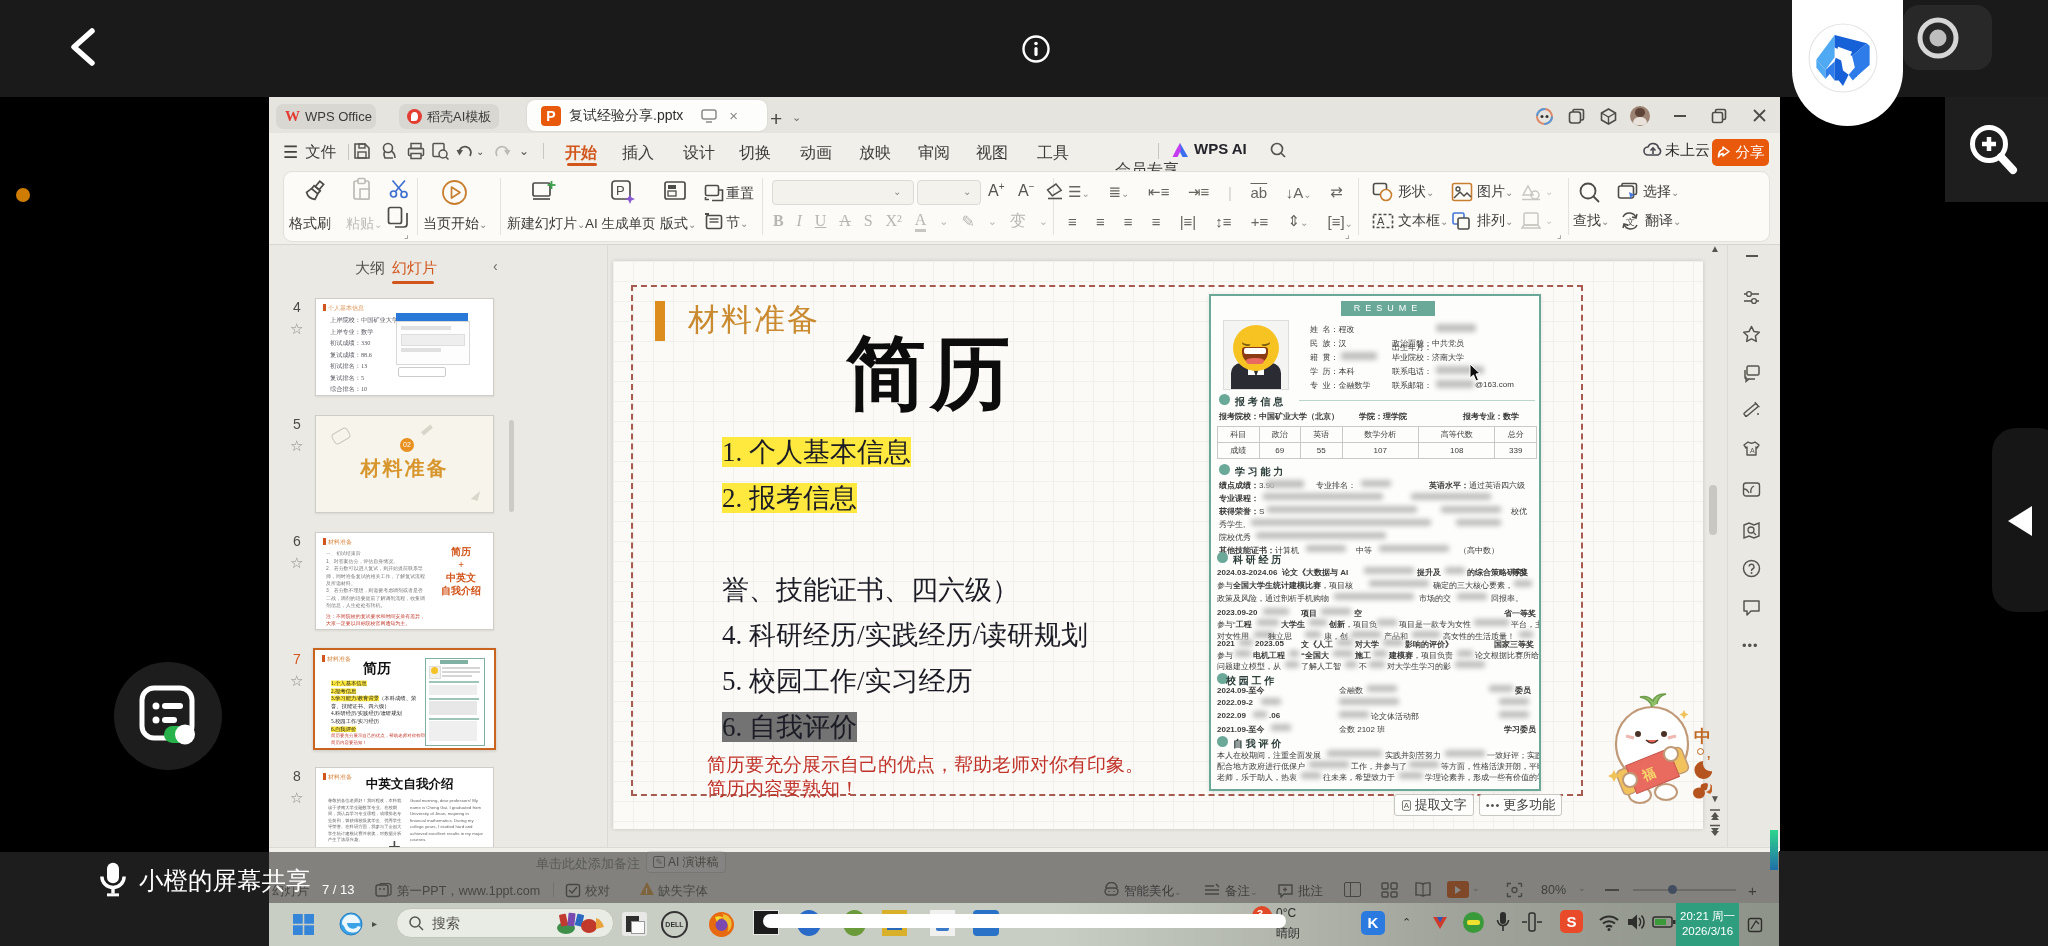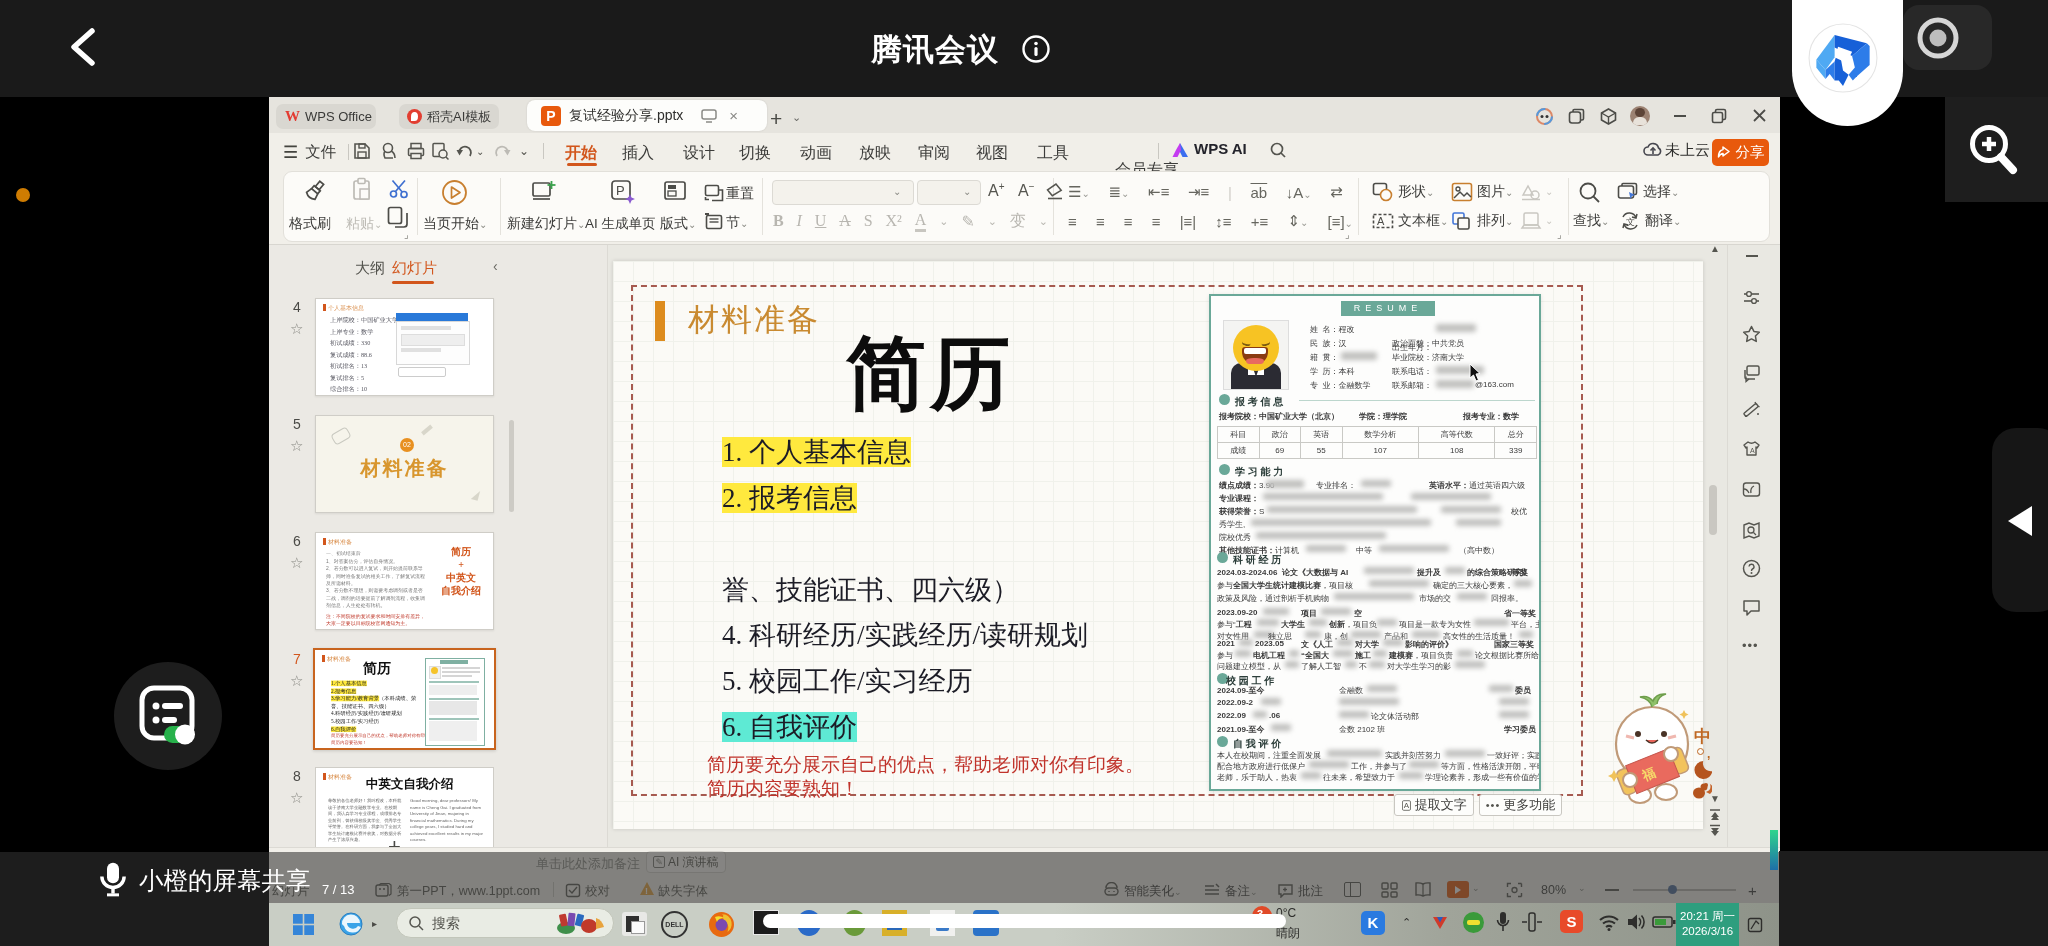--- a/index.html
+++ b/index.html
@@ -7,21 +7,20 @@
   .abs{position:absolute;}
   .flex{display:flex;align-items:center;}
 </style></head>
 <body>
 <div id="stage">
 
 <div class="abs" style="left:0;top:0;width:2048px;height:97px;background:#1a1a1a;"></div>
 <svg class="abs" style="left:64px;top:26px;" width="42" height="42" viewBox="0 0 42 42">
   <polyline points="28,5 10,21 28,37" fill="none" stroke="#fff" stroke-width="5.5" stroke-linecap="round" stroke-linejoin="round"></polyline>
 </svg>
-<div class="abs" style="left:770px;top:29px;width:330px;text-align:center;font-size:31px;font-weight:600;color:#fff;letter-spacing:1px;">腾讯会议</div>
 <svg class="abs" style="left:1021px;top:34px;" width="30" height="30" viewBox="0 0 30 30">
   <circle cx="15" cy="15" r="12.5" fill="none" stroke="#fff" stroke-width="2.4"></circle>
   <circle cx="15" cy="9.5" r="1.8" fill="#fff"></circle>
   <rect x="13.4" y="13" width="3.2" height="9" rx="1.6" fill="#fff"></rect>
 </svg>
 
 <div class="abs" style="left:1792px;top:0;width:111px;height:126px;background:#fff;border-radius:0 0 56px 56px;"></div>
 <svg class="abs" style="left:1808px;top:23px;" width="70" height="70" viewBox="0 0 100 100">
   <circle cx="50" cy="50" r="48.5" fill="none" stroke="#e4e4e4" stroke-width="1.5"></circle>
   <polygon points="12,52 38,17 38,49 25,67" fill="#4fa9f3"></polygon>
@@ -454,21 +453,21 @@
  background-image:linear-gradient(#f0f1eb 1px,transparent 1px),linear-gradient(90deg,#f0f1eb 1px,transparent 1px);background-size:20px 20px;"></div>
 <div class="abs" style="left:631px;top:285px;width:952px;height:511px;border:2px dashed #a65a50;box-sizing:border-box;"></div>
 <div class="abs" style="left:655px;top:301px;width:10px;height:40px;background:#dd8c1e;"></div>
 <div class="abs" style="left:688px;top:299px;font-size:31px;color:#c98a30;font-family:'Liberation Serif',serif;letter-spacing:2px;">材料准备</div>
 <div class="abs" style="left:846px;top:321px;font-size:80px;font-weight:bold;color:#0c0c0c;font-family:'Liberation Serif',serif;letter-spacing:4px;">简历</div>
 <div class="abs" style="left:722px;top:434px;font-size:27px;color:#1c1c26;font-family:'Liberation Serif',serif;"><span style="background:#ffe93e;">1. 个人基本信息</span></div>
 <div class="abs" style="left:722px;top:480px;font-size:27px;color:#1c1c26;font-family:'Liberation Serif',serif;"><span style="background:#ffe93e;">2. 报考信息</span></div>
 <div class="abs" style="left:722px;top:572px;font-size:27px;color:#1c1c26;font-family:'Liberation Serif',serif;">誉、技能证书、四六级）</div>
 <div class="abs" style="left:722px;top:617px;font-size:27px;color:#1c1c26;font-family:'Liberation Serif',serif;">4. 科研经历/实践经历/读研规划</div>
 <div class="abs" style="left:722px;top:663px;font-size:27px;color:#1c1c26;font-family:'Liberation Serif',serif;">5. 校园工作/实习经历</div>
-<div class="abs" style="left:722px;top:709px;font-size:27px;color:#1c1c26;font-family:'Liberation Serif',serif;"><span style="background:#5eead4;">6. 自我评价</span></div>
+<div class="abs" style="left:722px;top:709px;font-size:27px;color:#1c1c26;font-family:'Liberation Serif',serif;"><span style="background:#737373;">6. 自我评价</span></div>
 <div class="abs" style="left:707px;top:753px;font-size:19px;color:#c0332b;font-family:'Liberation Serif',serif;line-height:24px;">简历要充分展示自己的优点，帮助老师对你有印象。<br>简历内容要熟知！</div>
 
 <div class="abs flex" style="left:1394px;top:794px;width:80px;height:22px;background:#fdfdfb;border:1px solid #c9c7c1;border-radius:3px;box-sizing:border-box;justify-content:center;">
   <span style="font-size:10px;border:1px solid #55554f;border-radius:2px;padding:0 1px;color:#55554f;transform:scale(.8);">A</span>
   <span style="font-size:13px;color:#3c3c3a;margin-left:3px;">提取文字</span>
 </div>
 <div class="abs flex" style="left:1479px;top:794px;width:83px;height:22px;background:#fdfdfb;border:1px solid #c9c7c1;border-radius:3px;box-sizing:border-box;justify-content:center;">
   <span style="font-size:11px;color:#55554f;letter-spacing:1px;">•••</span>
   <span style="font-size:13px;color:#3c3c3a;margin-left:3px;">更多功能</span>
 </div>

